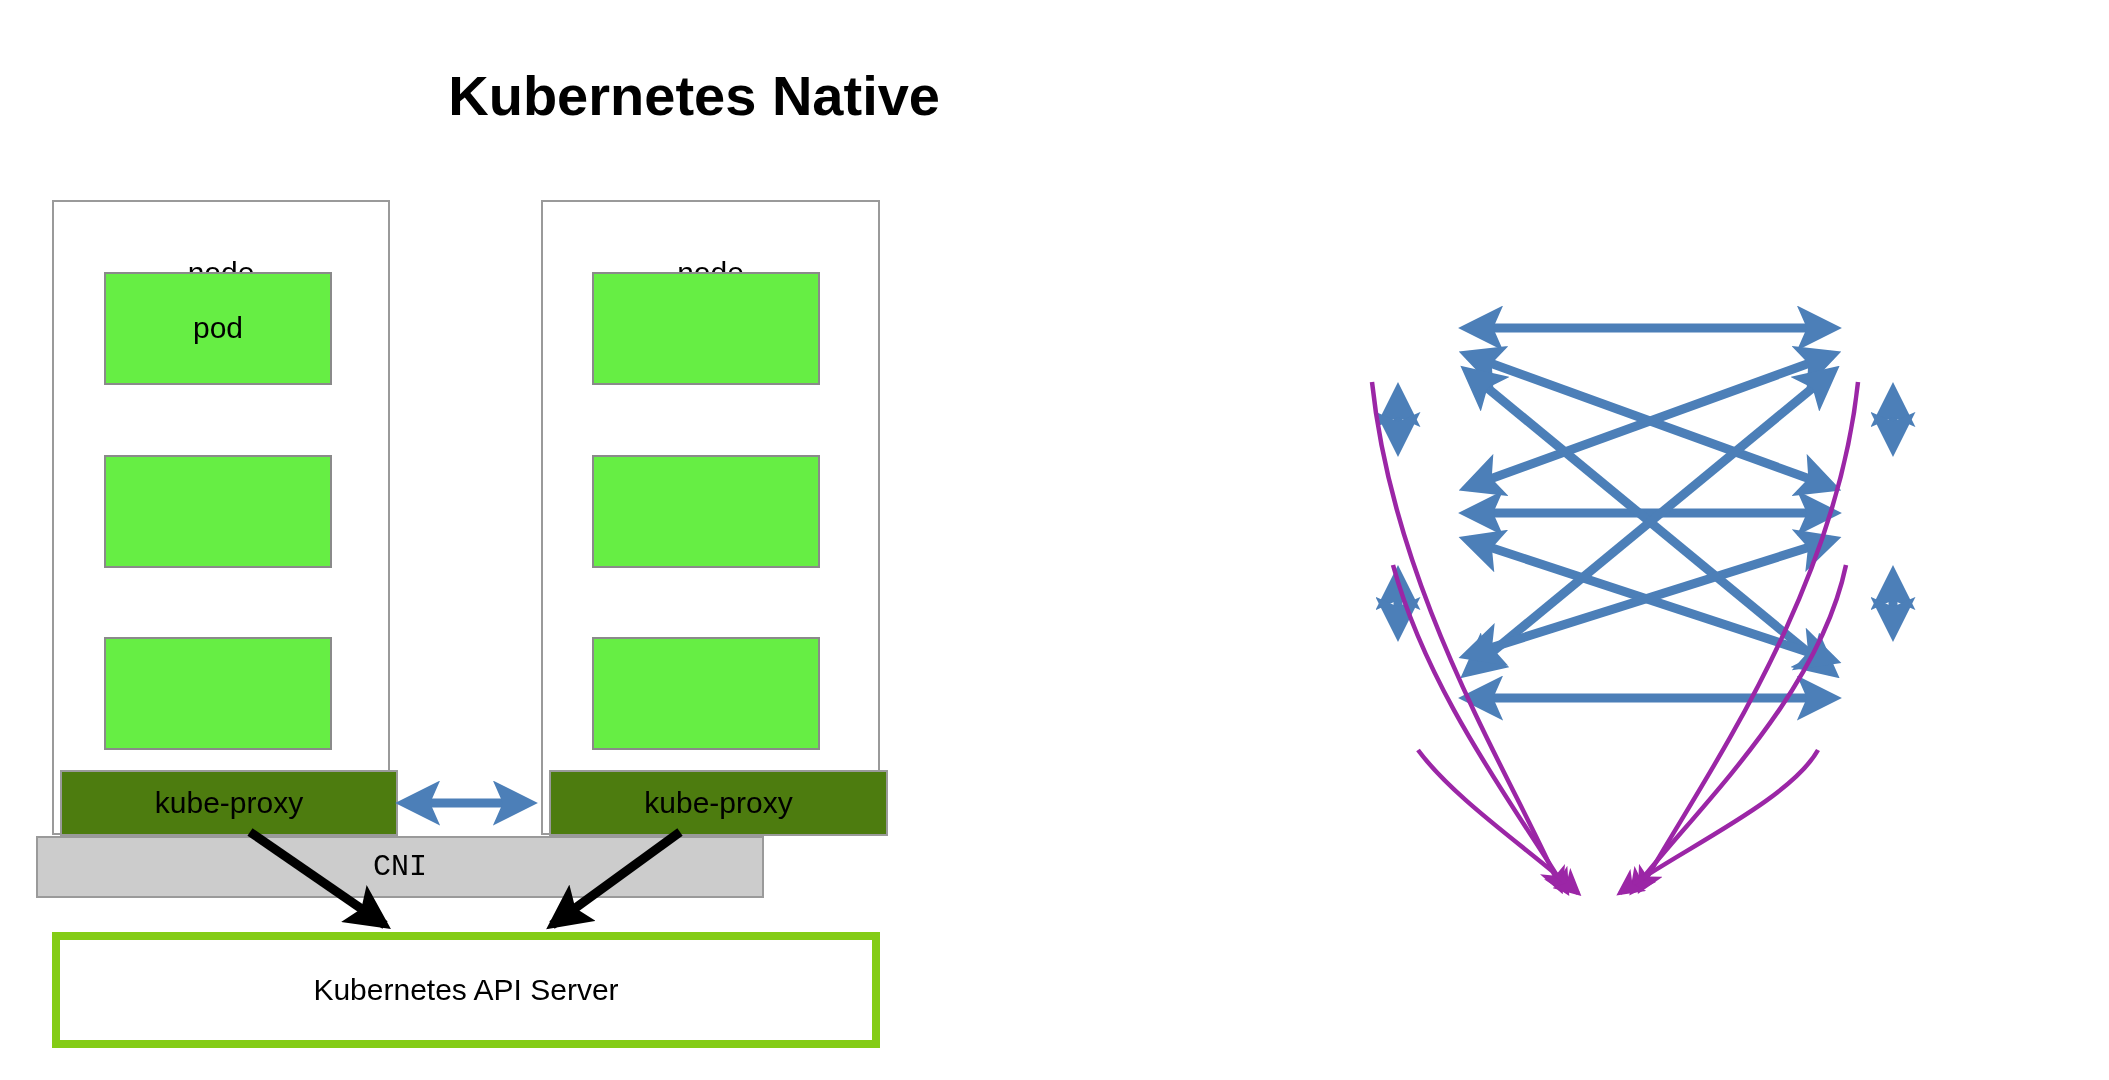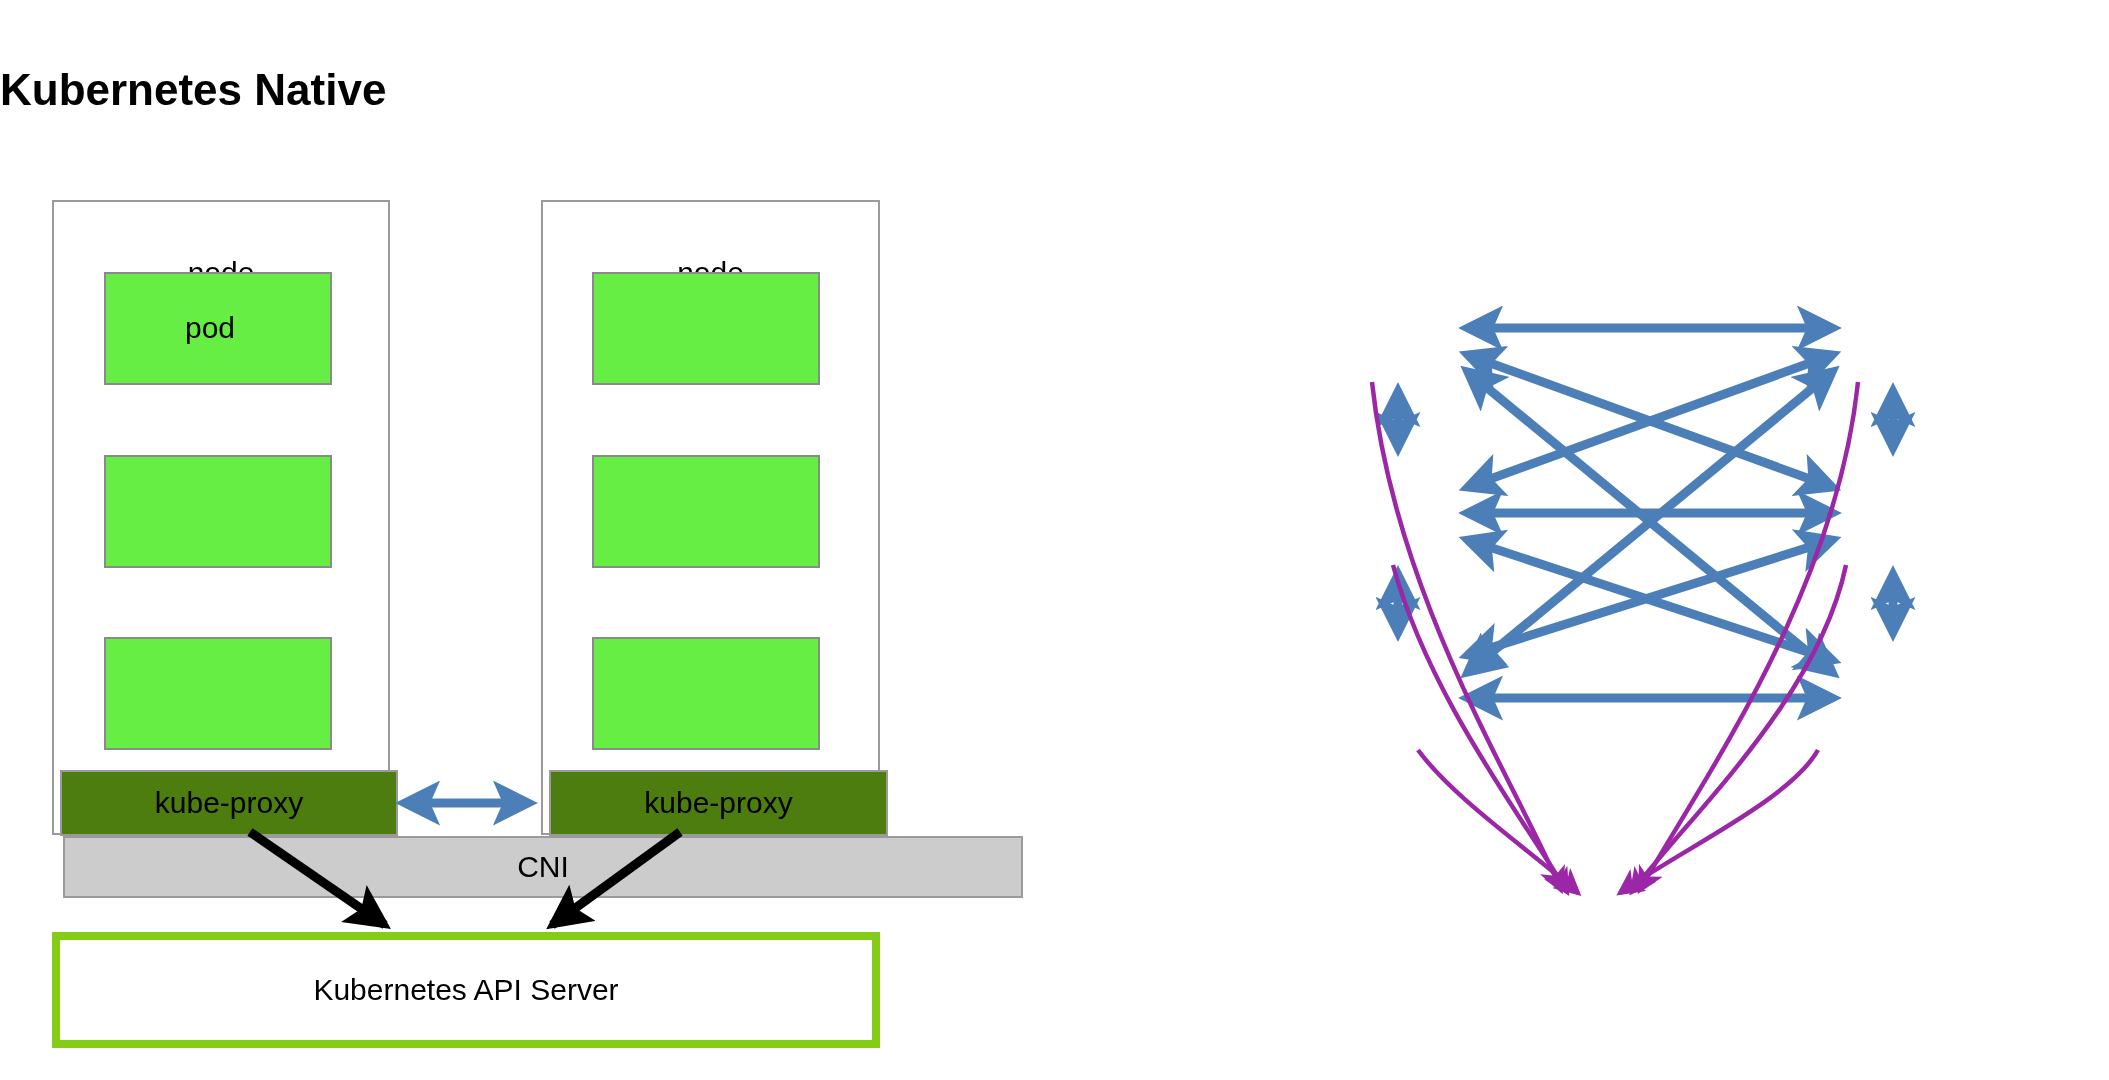--- a/index.html
+++ b/index.html
@@ -12,23 +12,23 @@
     position:relative;
   }
   .stage{position:absolute;left:0;top:0;width:2109px;height:1080px;}
   .panel{position:absolute;top:0;height:1080px;}
   #panel-left{left:0;width:1054px;}
   #panel-right{left:1054px;width:1055px;}
 
   
   .title{
     position:absolute;
-    text-align:left;
+    text-align:right;
     font-weight:bold;
-    font-size:44px;
+    font-size:56px;
     letter-spacing:0px;
     white-space:nowrap;
     line-height:1;
   }
   #title-left{left:0;width:940px;top:68px;}
 
   
   .box{position:absolute;box-sizing:border-box;}
   .node-box{
     border:2px solid #9a9a9a;
@@ -88,21 +88,21 @@
 <div class="stage">
 
   <div class="panel" id="panel-left">
 
     <div class="title" id="title-left">Kubernetes Native</div>
 
     <div class="box node-box" style="left:52px;top:200px;width:338px;height:635px;"></div>
     <div class="node-label" style="left:52px;top:258px;width:338px;">node</div>
 
     <div class="pod" style="left:104px;top:272px;width:228px;height:113px;"></div>
-    <div class="pod-label" style="left:96px;top:313px;width:228px;">pod</div>
+    <div class="pod-label" style="left:104px;top:313px;width:228px;">pod</div>
 
     <div class="pod" style="left:104px;top:455px;width:228px;height:113px;"></div>
     <div class="pod-label" style="left:104px;top:496px;width:228px;"></div>
 
     <div class="pod" style="left:104px;top:637px;width:228px;height:113px;"></div>
     <div class="pod-label" style="left:104px;top:678px;width:228px;"></div>
 
     <div class="box node-box" style="left:541px;top:200px;width:339px;height:635px;"></div>
     <div class="node-label" style="left:541px;top:258px;width:339px;">node</div>
 
@@ -111,21 +111,21 @@
 
     <div class="pod" style="left:592px;top:455px;width:228px;height:113px;"></div>
     <div class="pod-label" style="left:592px;top:496px;width:228px;"></div>
 
     <div class="pod" style="left:592px;top:637px;width:228px;height:113px;"></div>
     <div class="pod-label" style="left:592px;top:678px;width:228px;"></div>
 
     <div class="kube-proxy" style="left:52px;top:770px;width:338px;height:66px;">kube-proxy</div>
     <div class="kube-proxy" style="left:541px;top:770px;width:339px;height:66px;">kube-proxy</div>
 
-    <div class="cni" style="left:63px;top:836px;width:960px;height:62px;">CNI</div>
+    <div class="cni" style="left:36px;top:836px;width:728px;height:62px;font-family:Liberation Mono, monospace;">CNI</div>
 
     <div class="apiserver" style="left:52px;top:932px;width:828px;height:116px;">Kubernetes API Server</div>
   </div>
 
   <div class="panel" id="panel-right">
 
     
     
 
     

